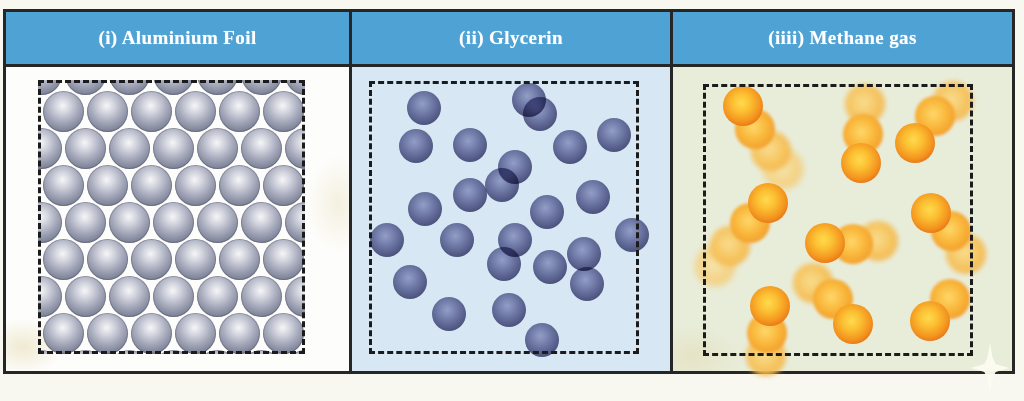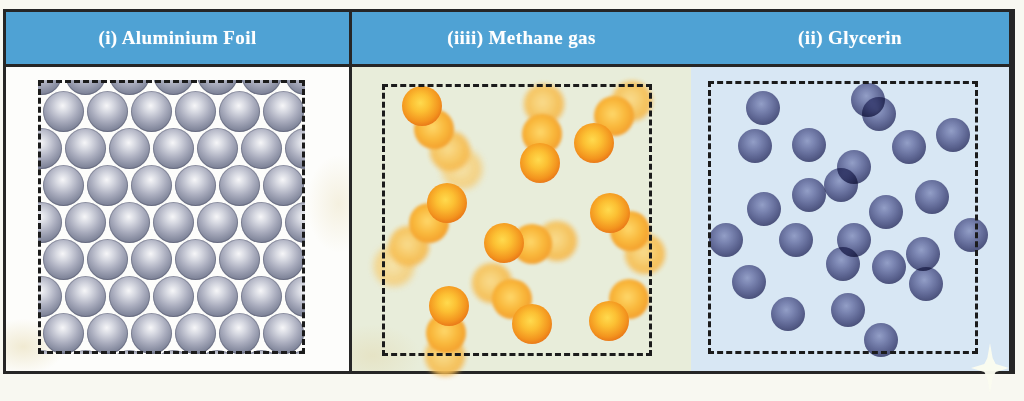--- a/index.html
+++ b/index.html
@@ -157,20 +157,55 @@
           <div class="sphere s-sphere" style="left: 26.5px; top: 269.5px; width: 41px; height: 41px;"></div>
           <div class="sphere s-sphere" style="left: 70.5px; top: 269.5px; width: 41px; height: 41px;"></div>
           <div class="sphere s-sphere" style="left: 114.5px; top: 269.5px; width: 41px; height: 41px;"></div>
           <div class="sphere s-sphere" style="left: 158.5px; top: 269.5px; width: 41px; height: 41px;"></div>
           <div class="sphere s-sphere" style="left: 202.5px; top: 269.5px; width: 41px; height: 41px;"></div>
           <div class="sphere s-sphere" style="left: 246.5px; top: 269.5px; width: 41px; height: 41px;"></div>
         </div>
     </div>
   </div>
 
+  <div class="col col-2" data-panel="glycerin">
+    <div class="hdr">
+      <span>(ii) Glycerin</span>
+    </div>
+    <div class="body liquid">
+      <div class="pbox">
+          <div class="sphere l-sphere" style="left: 38.08px; top: 10.027px; width: 34px; height: 34px;"></div>
+          <div class="sphere l-sphere" style="left: 142.84px; top: 2.11px; width: 34px; height: 34px;"></div>
+          <div class="sphere l-sphere" style="left: 153.64px; top: 16.033px; width: 34px; height: 34px;"></div>
+          <div class="sphere l-sphere" style="left: 29.98px; top: 48.247px; width: 34px; height: 34px;"></div>
+          <div class="sphere l-sphere" style="left: 83.71px; top: 47.428px; width: 34px; height: 34px;"></div>
+          <div class="sphere l-sphere" style="left: 183.61px; top: 49.066px; width: 34px; height: 34px;"></div>
+          <div class="sphere l-sphere" style="left: 227.62px; top: 37.327px; width: 34px; height: 34px;"></div>
+          <div class="sphere l-sphere" style="left: 129.34px; top: 68.995px; width: 34px; height: 34px;"></div>
+          <div class="sphere l-sphere" style="left: 116.11px; top: 87.286px; width: 34px; height: 34px;"></div>
+          <div class="sphere l-sphere" style="left: 84.25px; top: 97.387px; width: 34px; height: 34px;"></div>
+          <div class="sphere l-sphere" style="left: 39.43px; top: 110.764px; width: 34px; height: 34px;"></div>
+          <div class="sphere l-sphere" style="left: 160.93px; top: 114.04px; width: 34px; height: 34px;"></div>
+          <div class="sphere l-sphere" style="left: 207.1px; top: 99.025px; width: 34px; height: 34px;"></div>
+          <div class="sphere l-sphere" style="left: 1.09px; top: 142.432px; width: 34px; height: 34px;"></div>
+          <div class="sphere l-sphere" style="left: 71.02px; top: 142.432px; width: 34px; height: 34px;"></div>
+          <div class="sphere l-sphere" style="left: 129.34px; top: 142.432px; width: 34px; height: 34px;"></div>
+          <div class="sphere l-sphere" style="left: 245.98px; top: 136.972px; width: 34px; height: 34px;"></div>
+          <div class="sphere l-sphere" style="left: 117.73px; top: 165.637px; width: 34px; height: 34px;"></div>
+          <div class="sphere l-sphere" style="left: 164.17px; top: 168.913px; width: 34px; height: 34px;"></div>
+          <div class="sphere l-sphere" style="left: 197.65px; top: 155.536px; width: 34px; height: 34px;"></div>
+          <div class="sphere l-sphere" style="left: 200.89px; top: 185.566px; width: 34px; height: 34px;"></div>
+          <div class="sphere l-sphere" style="left: 24.04px; top: 183.928px; width: 34px; height: 34px;"></div>
+          <div class="sphere l-sphere" style="left: 62.65px; top: 215.869px; width: 34px; height: 34px;"></div>
+          <div class="sphere l-sphere" style="left: 123.13px; top: 212.32px; width: 34px; height: 34px;"></div>
+          <div class="sphere l-sphere" style="left: 156.07px; top: 242.35px; width: 34px; height: 34px;"></div>
+        </div>
+    </div>
+  </div>
+
   <div class="col col-3" data-panel="methane-gas">
     <div class="hdr">
       <span>(iiii) Methane gas</span>
     </div>
     <div class="body gas">
       <div class="pbox">
           <div class="sphere g-sphere f0" style="left: 19.96px; top: 2.032px; width: 40px; height: 40px; z-index: 10;"></div>
           <div class="sphere g-sphere f1" style="left: 32.11px; top: 24.88px; width: 40px; height: 40px; z-index: 9;"></div>
           <div class="sphere g-sphere f2" style="left: 48.04px; top: 46.912px; width: 40px; height: 40px; z-index: 8;"></div>
           <div class="sphere g-sphere f3" style="left: 59.92px; top: 65.136px; width: 40px; height: 40px; z-index: 7;"></div>
@@ -195,50 +230,15 @@
           <div class="sphere g-sphere f2" style="left: 42.91px; top: 252px; width: 40px; height: 40px; z-index: 8;"></div>
           <div class="sphere g-sphere f0" style="left: 130.12px; top: 219.904px; width: 40px; height: 40px; z-index: 10;"></div>
           <div class="sphere g-sphere f1" style="left: 109.87px; top: 194.88px; width: 40px; height: 40px; z-index: 9;"></div>
           <div class="sphere g-sphere f2" style="left: 89.89px; top: 179.104px; width: 40px; height: 40px; z-index: 8;"></div>
           <div class="sphere g-sphere f0" style="left: 207.07px; top: 216.912px; width: 40px; height: 40px; z-index: 10;"></div>
           <div class="sphere g-sphere f1" style="left: 227.05px; top: 194.88px; width: 40px; height: 40px; z-index: 9;"></div>
         </div>
     </div>
   </div>
 
-  <div class="col col-2" data-panel="glycerin">
-    <div class="hdr">
-      <span>(ii) Glycerin</span>
-    </div>
-    <div class="body liquid">
-      <div class="pbox">
-          <div class="sphere l-sphere" style="left: 38.08px; top: 10.027px; width: 34px; height: 34px;"></div>
-          <div class="sphere l-sphere" style="left: 142.84px; top: 2.11px; width: 34px; height: 34px;"></div>
-          <div class="sphere l-sphere" style="left: 153.64px; top: 16.033px; width: 34px; height: 34px;"></div>
-          <div class="sphere l-sphere" style="left: 29.98px; top: 48.247px; width: 34px; height: 34px;"></div>
-          <div class="sphere l-sphere" style="left: 83.71px; top: 47.428px; width: 34px; height: 34px;"></div>
-          <div class="sphere l-sphere" style="left: 183.61px; top: 49.066px; width: 34px; height: 34px;"></div>
-          <div class="sphere l-sphere" style="left: 227.62px; top: 37.327px; width: 34px; height: 34px;"></div>
-          <div class="sphere l-sphere" style="left: 129.34px; top: 68.995px; width: 34px; height: 34px;"></div>
-          <div class="sphere l-sphere" style="left: 116.11px; top: 87.286px; width: 34px; height: 34px;"></div>
-          <div class="sphere l-sphere" style="left: 84.25px; top: 97.387px; width: 34px; height: 34px;"></div>
-          <div class="sphere l-sphere" style="left: 39.43px; top: 110.764px; width: 34px; height: 34px;"></div>
-          <div class="sphere l-sphere" style="left: 160.93px; top: 114.04px; width: 34px; height: 34px;"></div>
-          <div class="sphere l-sphere" style="left: 207.1px; top: 99.025px; width: 34px; height: 34px;"></div>
-          <div class="sphere l-sphere" style="left: 1.09px; top: 142.432px; width: 34px; height: 34px;"></div>
-          <div class="sphere l-sphere" style="left: 71.02px; top: 142.432px; width: 34px; height: 34px;"></div>
-          <div class="sphere l-sphere" style="left: 129.34px; top: 142.432px; width: 34px; height: 34px;"></div>
-          <div class="sphere l-sphere" style="left: 245.98px; top: 136.972px; width: 34px; height: 34px;"></div>
-          <div class="sphere l-sphere" style="left: 117.73px; top: 165.637px; width: 34px; height: 34px;"></div>
-          <div class="sphere l-sphere" style="left: 164.17px; top: 168.913px; width: 34px; height: 34px;"></div>
-          <div class="sphere l-sphere" style="left: 197.65px; top: 155.536px; width: 34px; height: 34px;"></div>
-          <div class="sphere l-sphere" style="left: 200.89px; top: 185.566px; width: 34px; height: 34px;"></div>
-          <div class="sphere l-sphere" style="left: 24.04px; top: 183.928px; width: 34px; height: 34px;"></div>
-          <div class="sphere l-sphere" style="left: 62.65px; top: 215.869px; width: 34px; height: 34px;"></div>
-          <div class="sphere l-sphere" style="left: 123.13px; top: 212.32px; width: 34px; height: 34px;"></div>
-          <div class="sphere l-sphere" style="left: 156.07px; top: 242.35px; width: 34px; height: 34px;"></div>
-        </div>
-    </div>
-  </div>
-
 </div>
 
 <div class="sparkle"></div>
 
 </body></html>

